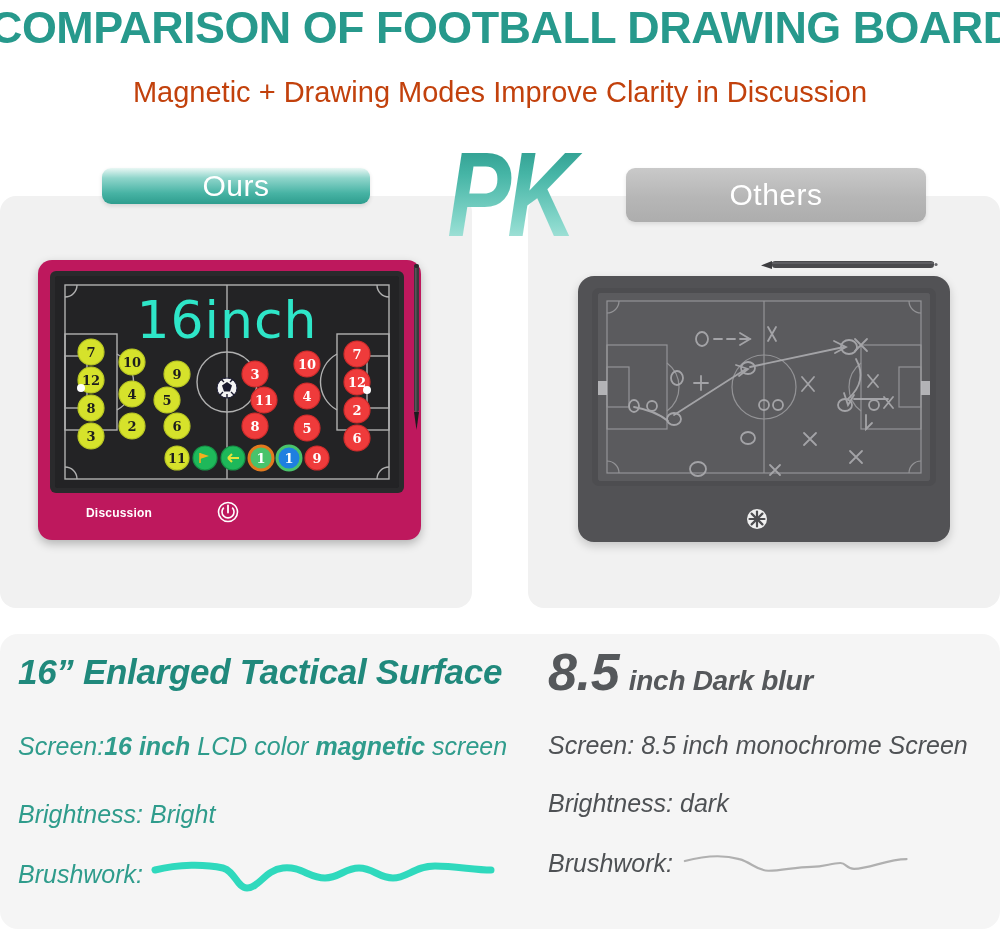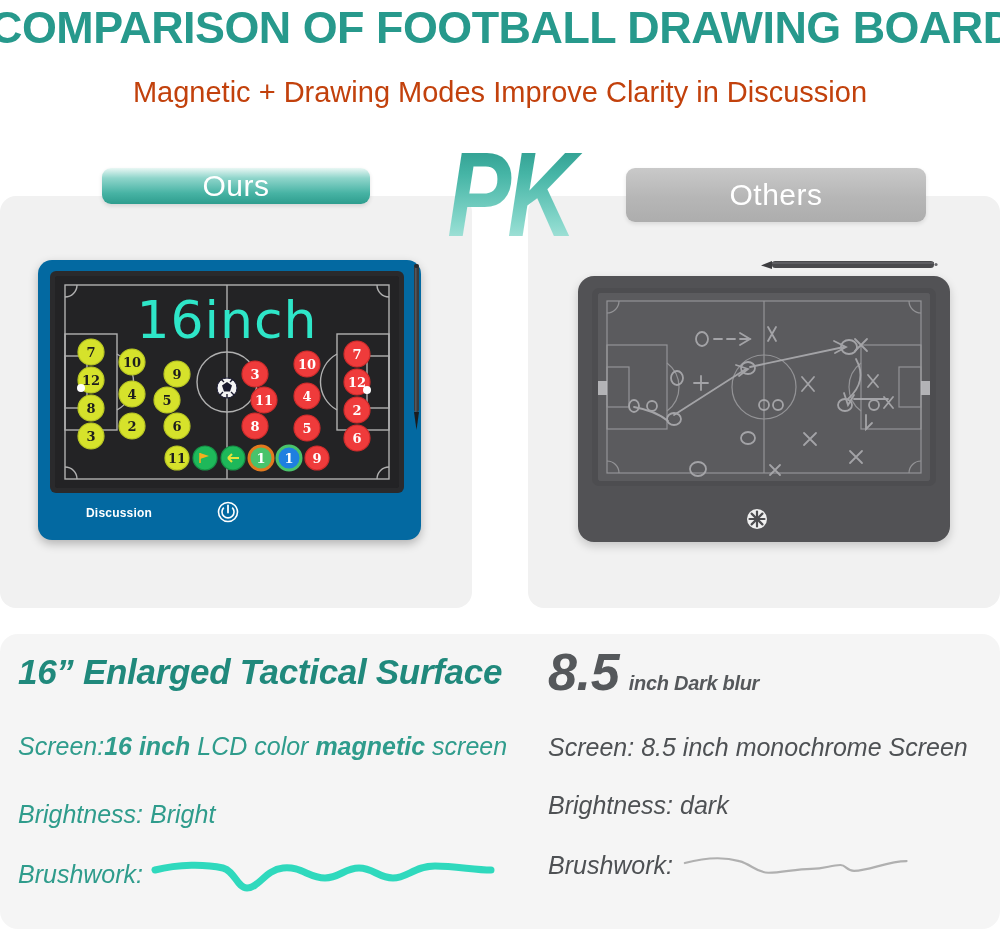--- a/index.html
+++ b/index.html
@@ -56,21 +56,21 @@
     font-size:96px;font-weight:bold;font-style:italic;letter-spacing:-4px;
     background:linear-gradient(180deg,#1f8d80 0%,#46b5a6 35%,#8ad9cd 72%,#cdeee8 100%);
     -webkit-background-clip:text;background-clip:text;color:transparent;
     transform:scaleY(1.25);transform-origin:center center;
   }
 
   
   .tablet{position:absolute;}
   #tablet-left{
     left:38px;top:260px;width:383px;height:280px;
-    background:#0369a1;border-radius:14px;
+    background:#be185d;border-radius:14px;
     box-shadow:0 4px 10px rgba(0,0,0,.25);
   }
   #tablet-left .bezel{
     position:absolute;left:12px;top:11px;width:354px;height:222px;
     background:#2a2a2c;border-radius:6px;
   }
   #screen-left{
     position:absolute;left:17px;top:16px;width:344px;height:212px;
     background:#232325;border-radius:3px;overflow:hidden;
   }
@@ -105,21 +105,21 @@
   .spec{position:absolute;top:650px;font-style:italic;}
   #spec-left{left:18px;width:520px;}
   #spec-right{left:548px;width:452px;}
   .spec h2{
     margin:0;font-size:35px;font-weight:bold;line-height:44px;
     letter-spacing:-0.3px;white-space:nowrap;
   }
   #spec-left h2{color:#20897c;}
   #spec-right h2{color:#55585b;}
   #spec-right h2 .num{font-size:52px;}
-  #spec-right h2 .rest{font-size:20px;}
+  #spec-right h2 .rest{font-size:28px;}
   .line{
     margin-top:26px;font-size:25px;line-height:32px;white-space:nowrap;
   }
   #spec-left .line{color:#2f9c8c;margin-top:36px;}
   #spec-right .line{color:#4e5154;}
   .line b{font-weight:bold;}
   .brushrow{display:flex;align-items:center;margin-top:22px;}
   .brushrow .lbl{font-size:25px;white-space:nowrap;}
   #spec-left .brushrow .lbl{color:#2f9c8c;}
   #spec-right .brushrow .lbl{color:#4e5154;}

